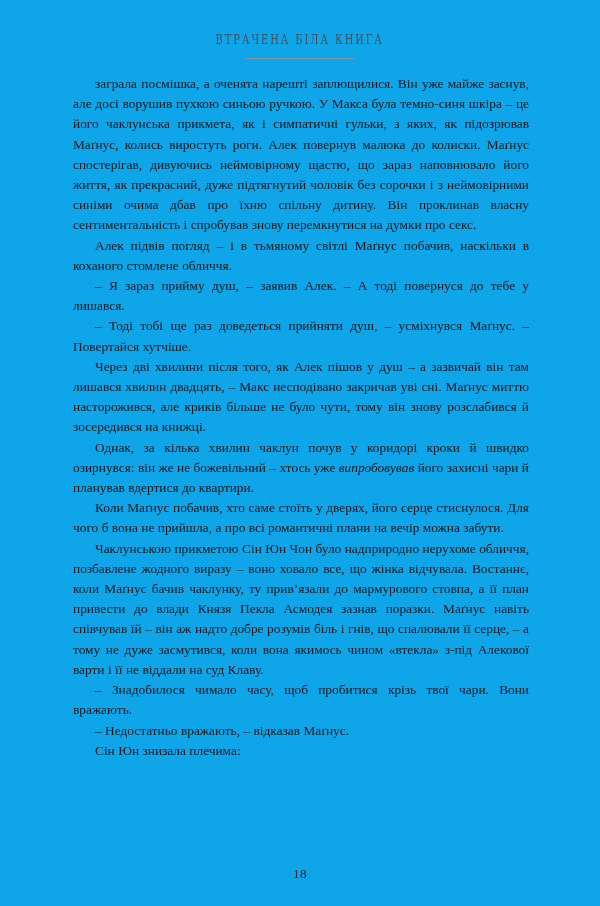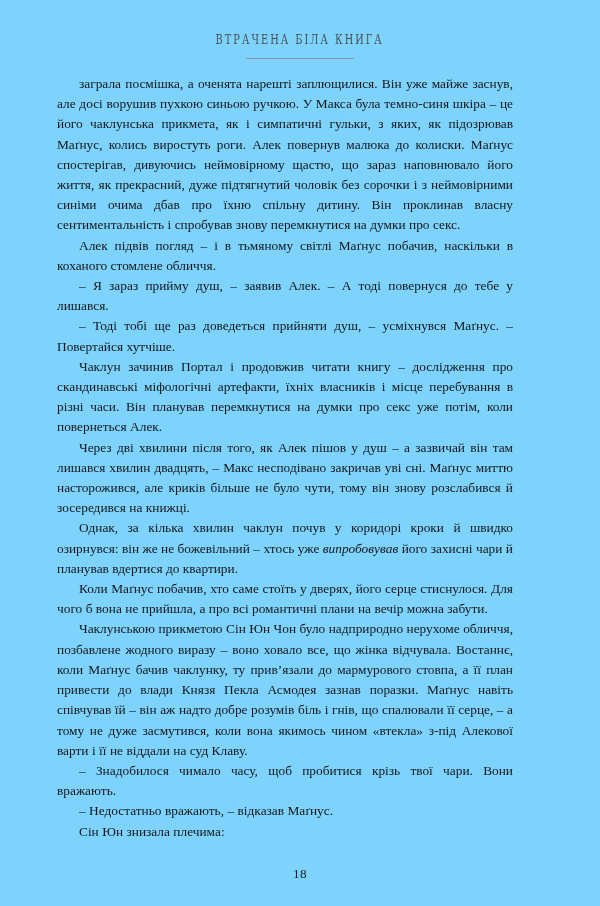--- a/index.html
+++ b/index.html
@@ -14,21 +14,21 @@
     font-family: "Liberation Serif", "DejaVu Serif", serif;
     color: #14161a;
     overflow: hidden;
   }
 
   .page {
     position: relative;
     width: 600px;
     height: 906px;
     box-sizing: border-box;
-    background: #7dd3fc;
+    background: #0ea5e9;
   }
 
   
   .running-head {
     position: absolute;
     top: 28px;
     left: 0;
     width: 600px;
     text-align: center;
   }
@@ -52,21 +52,21 @@
     transform: translateX(-50%);
     width: 108px;
     height: 1px;
     background: #8d9096;
   }
 
   
   .textblock {
     position: absolute;
     top: 74px;
-    left: 57px;
+    left: 73px;
     width: 456px;
   }
   p.para {
     margin: 0;
     text-align: justify;
     text-justify: inter-word;
     font-size: 13.35px;
     line-height: 20.2px;
     text-indent: 22px;
     hyphens: manual;
@@ -102,21 +102,20 @@
   <div class="textblock">
 
     <p class="para">заграла посмішка, а оченята нарешті заплющилися. Він уже майже заснув, але досі ворушив пухкою синьою ручкою. У Макса була темно-синя шкіра – це його чаклунська прикмета, як і симпатичні гульки, з яких, як підозрював Маґнус, колись виростуть роги. Алек повернув малюка до колиски. Маґнус спостерігав, дивуючись неймовірному щастю, що зараз наповнювало його життя, як прекрасний, дуже підтягнутий чоловік без сорочки і з неймовірними синіми очима дбав про їхню спільну дитину. Він проклинав власну сентиментальність і спробував знову перемкнутися на думки про секс.</p>
 
     <p class="para">Алек підвів погляд – і в тьмяному світлі Маґнус побачив, наскільки в коханого стомлене обличчя.</p>
 
     <p class="para">– Я зараз прийму душ, – заявив Алек. – А тоді повернуся до тебе у лишався.</p>
 
     <p class="para">– Тоді тобі ще раз доведеться прийняти душ, – усміхнувся Маґнус. – Повертайся хутчіше.</p>
 
-    <p class="para">Чаклун зачинив Портал і продовжив читати книгу – дослідження про скандинавські міфологічні артефакти, їхніх власників і місце перебування в різні часи. Він планував перемкнутися на думки про секс уже потім, коли повернеться Алек.</p>
 
     <p class="para">Через дві хвилини після того, як Алек пішов у душ – а зазвичай він там лишався хвилин двадцять, – Макс несподівано закричав уві сні. Маґнус миттю насторожився, але криків більше не було чути, тому він знову розслабився й зосередився на книжці.</p>
 
     <p class="para"><span>Однак, за кілька хвилин чаклун почув у коридорі кроки й швидко озирнувся: він же не божевільний – хтось уже </span><em>випробовував</em><span> його захисні чари й планував вдертися до квартири.</span></p>
 
     <p class="para">Коли Маґнус побачив, хто саме стоїть у дверях, його серце стиснулося. Для чого б вона не прийшла, а про всі романтичні плани на вечір можна забути.</p>
 
 
     <p class="para">Чаклунською прикметою Сін Юн Чон було надприродно нерухоме обличчя, позбавлене жодного виразу – воно ховало все, що жінка відчувала. Востаннє, коли Маґнус бачив чаклунку, ту прив’язали до мармурового стовпа, а її план привести до влади Князя Пекла Асмодея зазнав поразки. Маґнус навіть співчував їй – він аж надто добре розумів біль і гнів, що спалювали її серце, – а тому не дуже засмутився, коли вона якимось чином «втекла» з-під Алекової варти і її не віддали на суд Клаву.</p>
 

